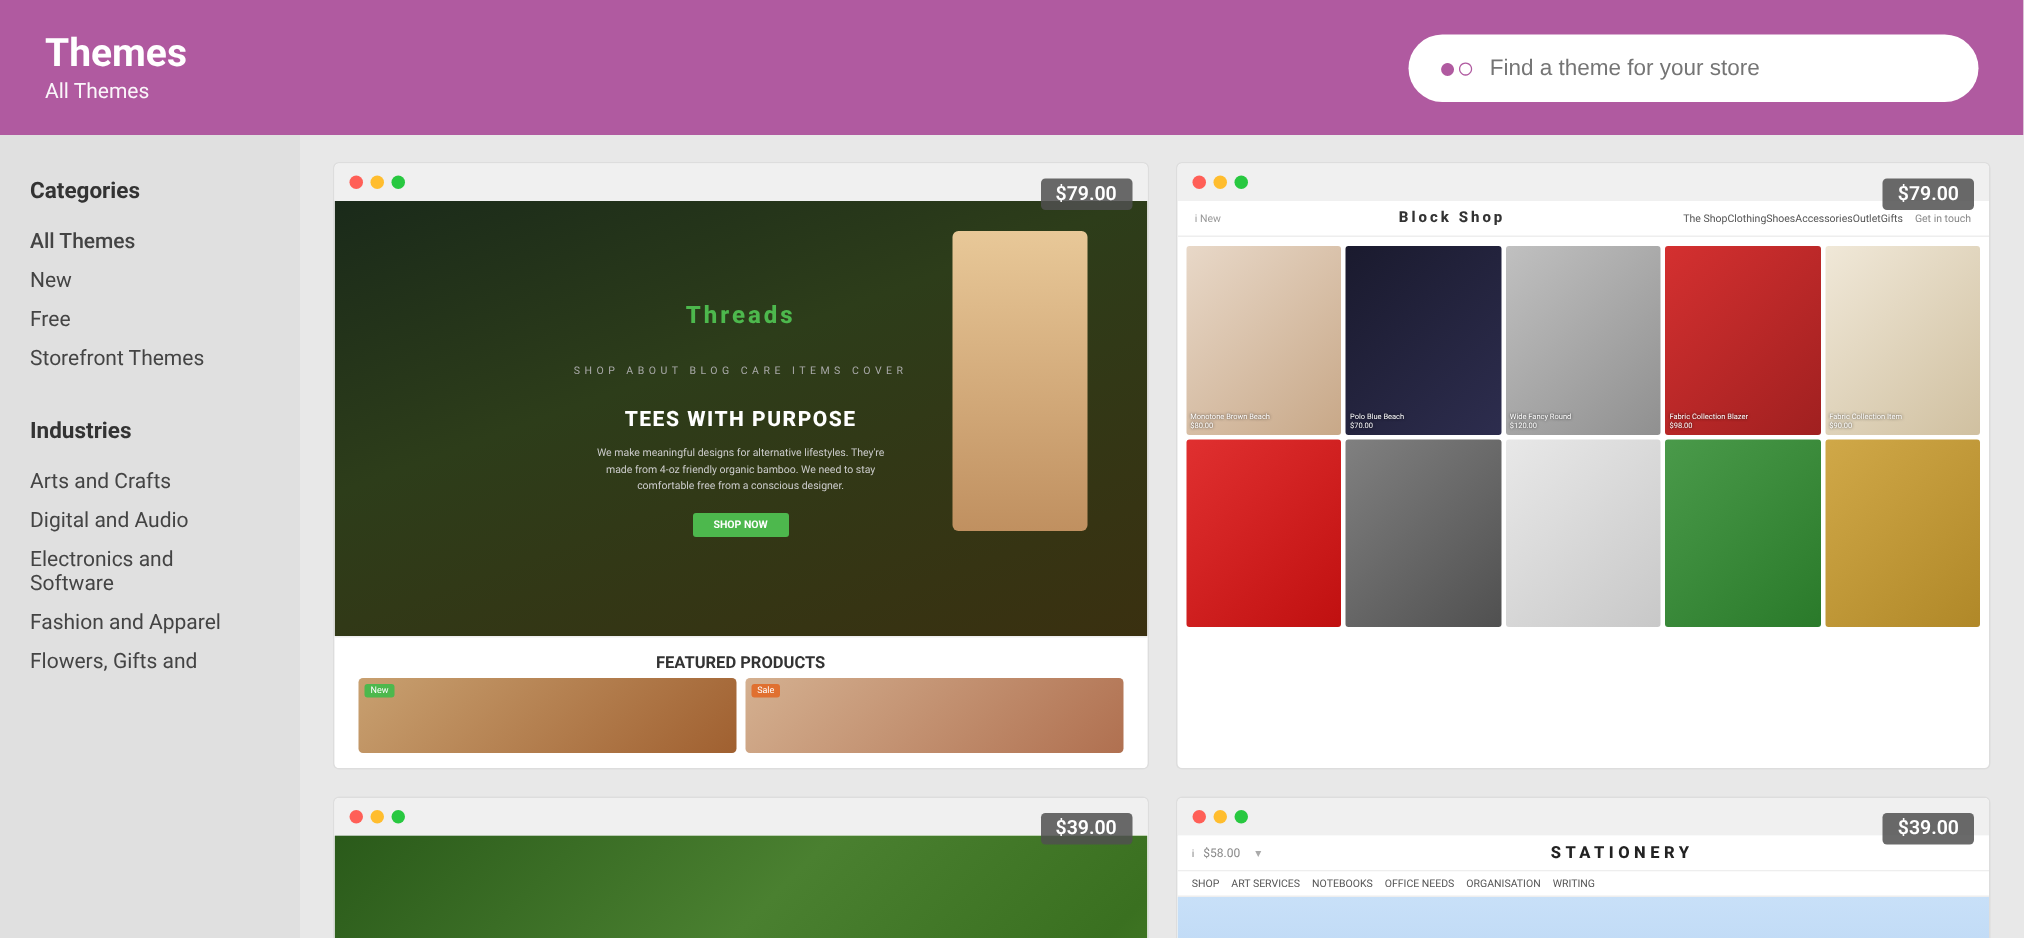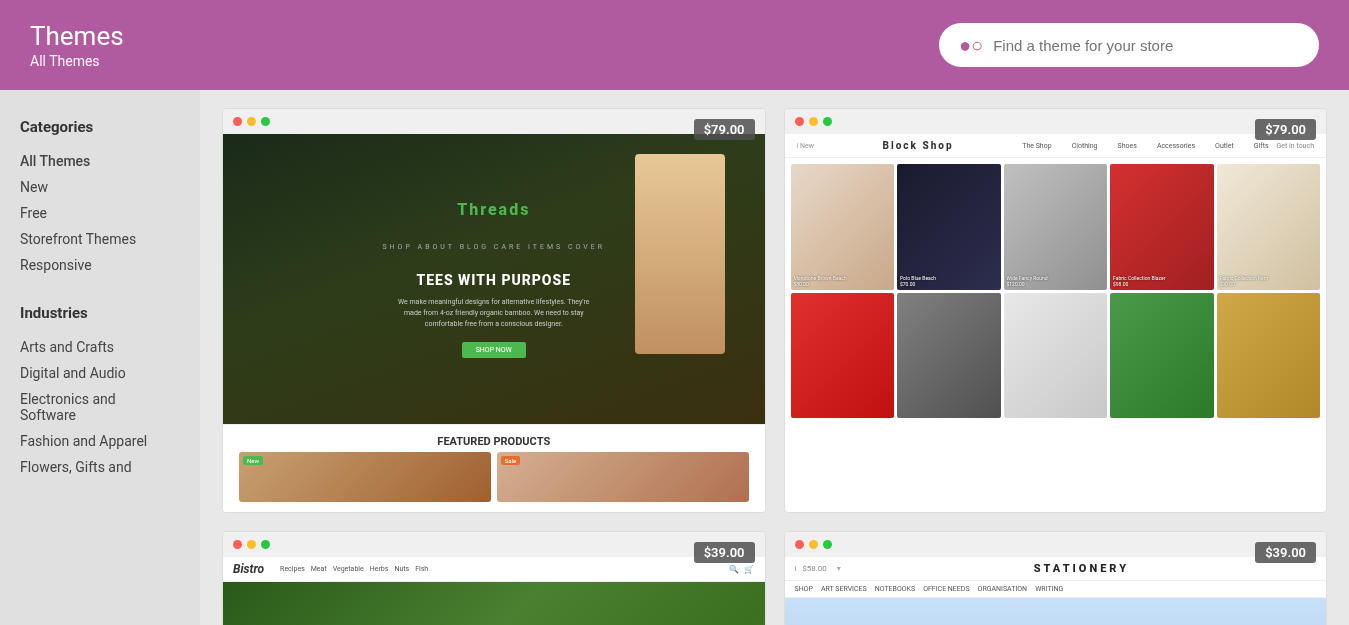--- a/index.html
+++ b/index.html
@@ -11,21 +11,21 @@
       padding: 18px 30px;
       display: flex;
       align-items: center;
       justify-content: space-between;
       min-height: 90px;
     }
     .header-title-block {}
     .header-title {
       color: #fff;
       font-size: 26px;
-      font-weight: 400;
+      font-weight: 700;
       line-height: 1.2;
     }
     .header-subtitle {
       color: #fff;
       font-size: 14px;
       font-weight: 400;
       opacity: 0.95;
     }
     .search-bar {
       display: flex;
@@ -167,20 +167,21 @@
       line-height: 1.6;
       max-width: 200px;
     }
     .theme-threads-btn {
       background: #4db84d;
       color: #fff;
       font-size: 7px;
       padding: 4px 14px;
       border-radius: 2px;
       margin-top: 4px;
+      font-weight: bold;
     }
     .theme-threads-person {
       position: absolute;
       right: 40px;
       top: 20px;
       width: 90px;
       height: 200px;
       background: linear-gradient(180deg, #d4a87a 0%, #c08050 100%);
       border-radius: 4px;
       overflow: hidden;
@@ -252,21 +253,21 @@
     }
     .blockshop-nav-title {
       font-size: 10px;
       font-weight: 800;
       letter-spacing: 2px;
       text-align: center;
       flex: 1;
     }
     .blockshop-nav-links {
       display: flex;
-      gap: 20px;
+      gap: 0;
       font-size: 7px;
       color: #555;
     }
     .blockshop-grid {
       display: grid;
       grid-template-columns: repeat(5, 1fr);
       gap: 3px;
       padding: 6px;
       flex: 1;
     }
@@ -421,21 +422,20 @@
 </header>
 
 <div class="main-layout">
 
   <aside class="sidebar">
     <div class="sidebar-section-title">Categories</div>
     <a class="sidebar-nav-item active">All Themes</a>
     <a class="sidebar-nav-item">New</a>
     <a class="sidebar-nav-item">Free</a>
     <a class="sidebar-nav-item">Storefront Themes</a>
-    <a class="sidebar-nav-item">Responsive</a>
 
     <div class="sidebar-divider"></div>
 
     <div class="sidebar-section-title">Industries</div>
     <a class="sidebar-nav-item">Arts and Crafts</a>
     <a class="sidebar-nav-item">Digital and Audio</a>
     <a class="sidebar-nav-item">Electronics and<br>Software</a>
     <a class="sidebar-nav-item">Fashion and Apparel</a>
     <a class="sidebar-nav-item">Flowers, Gifts and</a>
   </aside>
@@ -530,35 +530,20 @@
       <div class="theme-card">
         <div class="theme-card-inner">
           <div class="window-dots">
             <span class="dot dot-red"></span>
             <span class="dot dot-yellow"></span>
             <span class="dot dot-green"></span>
           </div>
           <div class="price-badge">$39.00</div>
           <div class="theme-screenshot">
             <div class="theme-bistro">
-              <div class="bistro-nav">
-                <span class="bistro-logo">Bistro</span>
-                <div class="bistro-nav-links">
-                  <span>Recipes</span>
-                  <span>Meat</span>
-                  <span>Vegetable</span>
-                  <span>Herbs</span>
-                  <span>Nuts</span>
-                  <span>Fish</span>
-                </div>
-                <div class="bistro-icons">
-                  <span>🔍</span>
-                  <span>🛒</span>
-                </div>
-              </div>
               <div class="bistro-hero" style="position:relative;overflow:hidden;">
                 <div style="position:absolute;inset:0;background:linear-gradient(135deg,#2a5a1a 0%,#4a8030 40%,#3a7020 70%,#5a9030 100%);"></div>
 
               </div>
             </div>
           </div>
         </div>
       </div>
 
       <div class="theme-card">

